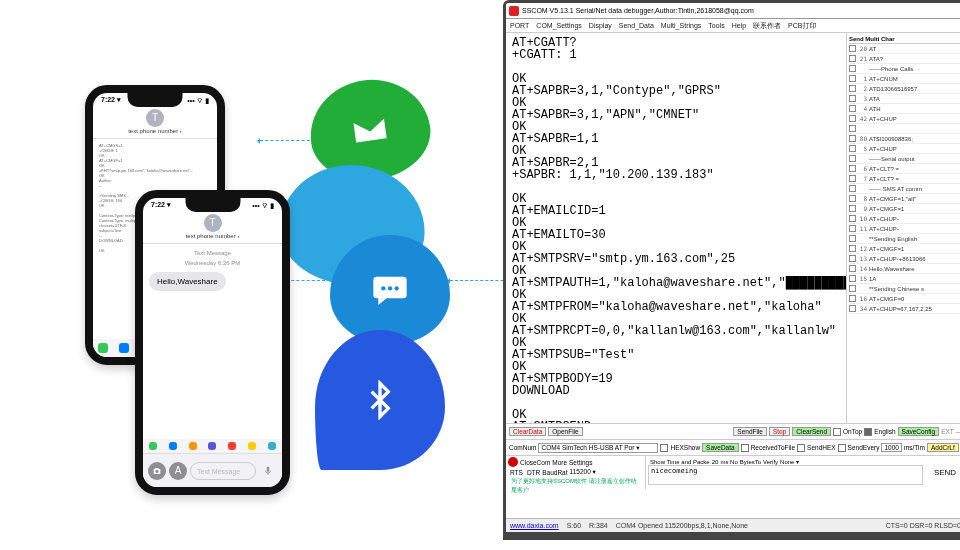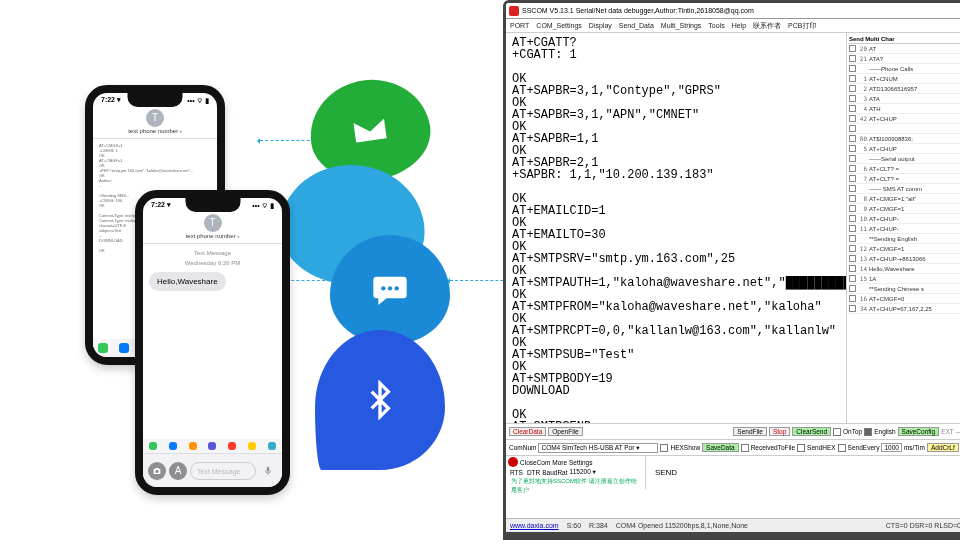--- a/index.html
+++ b/index.html
@@ -417,20 +417,32 @@
         <span class="chk"></span>
           <span>RTS</span>
         <span class="chk" style="background:#666"></span>
           <span>DTR</span>
         <span>BaudRat</span>
         <span class="ip">115200 ▾</span>
       </div>
       <div class="note">为了更好地支持SSCOM软件
 请注册嘉立创作结尾客户</div>
     </div>
+    <div class="right">
+      <div style="display:flex;gap:2px;align-items:center;font-size:6px">
+        <span class="chk"></span>
+          <span>Show Time and Packe</span>
+        <span class="ip">20</span>
+        <span>ms No</span>
+        <span class="ip">BytesTo</span>
+        <span>Verify</span>
+        <span class="ip">None ▾</span>
+      </div>
+      <div class="ta">nicecomeing</div>
+    </div>
     <div style="width:40px;display:flex;align-items:center;justify-content:center">
       <span class="b" style="padding:4px 6px;font-size:8px">SEND</span>
     </div>
   </div>
 
   <div class="statusbar">
     <span class="link">www.daxia.com</span>
     <span>S:60</span>
     <span>R:384</span>
     <span>COM4 Opened  115200bps,8,1,None,None</span>

